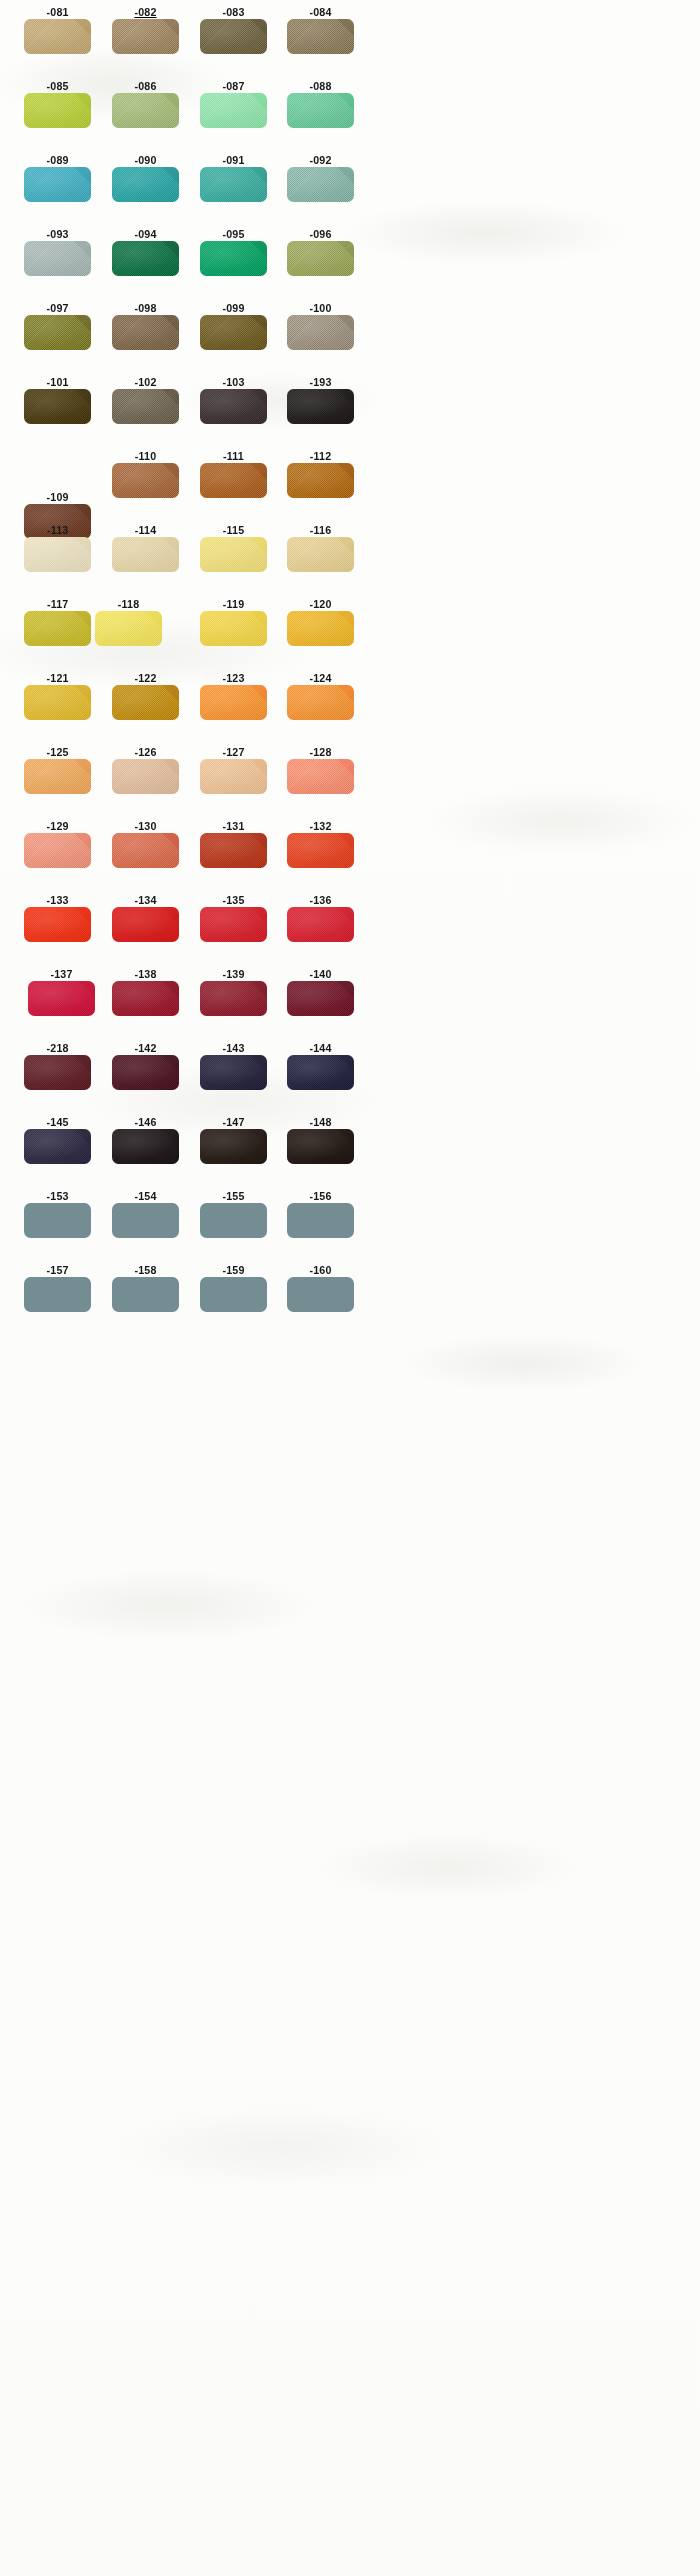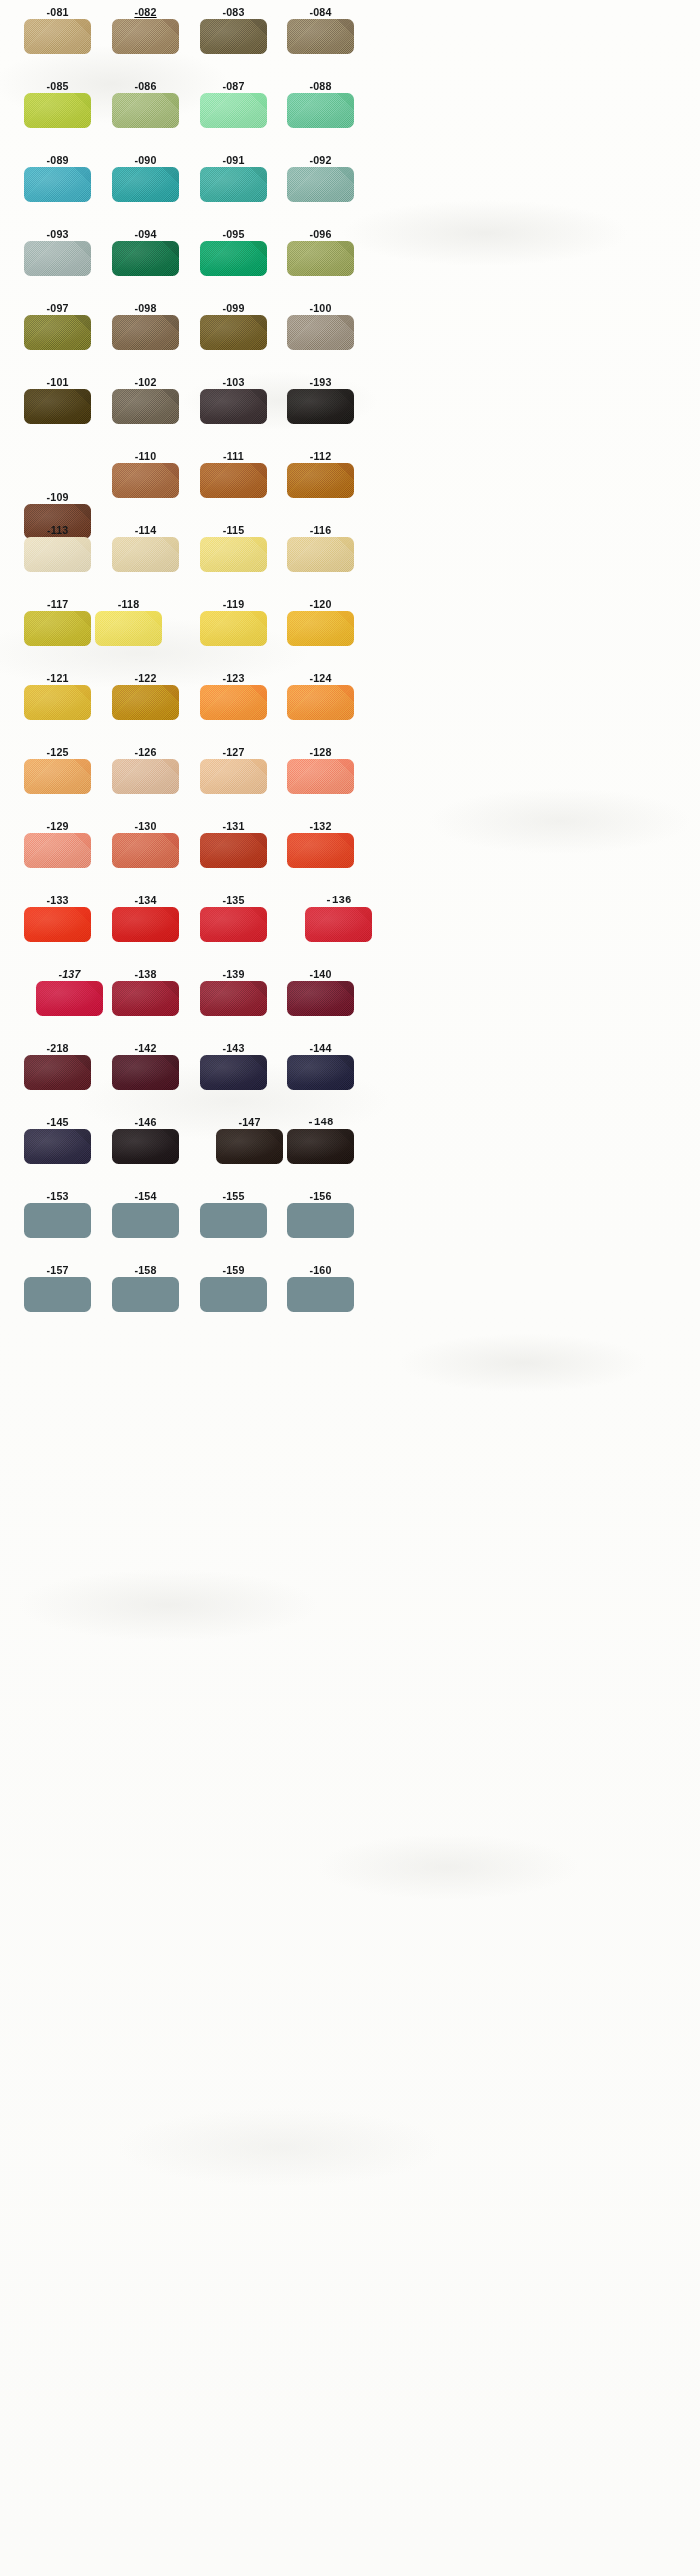--- a/index.html
+++ b/index.html
@@ -304,27 +304,27 @@
         <div class="swatch tex" style="background: rgb(242, 49, 20);"></div>
       </div>
       <div class="cell" style="left: 99px;">
         <span class="code">-134</span>
         <div class="swatch tex" style="background: rgb(218, 26, 25);"></div>
       </div>
       <div class="cell" style="left: 187px;">
         <span class="code">-135</span>
         <div class="swatch tex" style="background: rgb(216, 31, 42);"></div>
       </div>
-      <div class="cell" style="left: 292px; font-family: Liberation Mono, monospace;">
+      <div class="cell" style="left: 274px;">
         <span class="code">-136</span>
         <div class="swatch tex" style="background: rgb(217, 32, 47);"></div>
       </div>
     </div>
     <div class="row">
-      <div class="cell" style="left: 23px; font-style: italic;">
+      <div class="cell" style="left: 15px;">
         <span class="code">-137</span>
         <div class="swatch tex" style="background: rgb(207, 18, 58);"></div>
       </div>
       <div class="cell" style="left: 99px;">
         <span class="code">-138</span>
         <div class="swatch tex" style="background: rgb(153, 23, 43);"></div>
       </div>
       <div class="cell" style="left: 187px;">
         <span class="code">-139</span>
         <div class="swatch tex" style="background: rgb(140, 28, 44);"></div>
@@ -354,25 +354,25 @@
     </div>
     <div class="row">
       <div class="cell" style="left: 11.2px;">
         <span class="code">-145</span>
         <div class="swatch tex" style="background: rgb(43, 39, 64);"></div>
       </div>
       <div class="cell" style="left: 99px;">
         <span class="code">-146</span>
         <div class="swatch tex" style="background: rgb(27, 20, 22);"></div>
       </div>
-      <div class="cell" style="left: 203px;">
+      <div class="cell" style="left: 187px;">
         <span class="code">-147</span>
         <div class="swatch tex" style="background: rgb(35, 24, 18);"></div>
       </div>
-      <div class="cell" style="left: 274px; font-family: Liberation Mono, monospace;">
+      <div class="cell" style="left: 274px;">
         <span class="code">-148</span>
         <div class="swatch tex" style="background: rgb(30, 20, 16);"></div>
       </div>
     </div>
     <div class="row">
       <div class="cell" style="left: 11.2px;">
         <span class="code">-153</span>
         <div class="swatch flat" style="background: rgb(116, 141, 147);"></div>
       </div>
       <div class="cell" style="left: 99px;">

